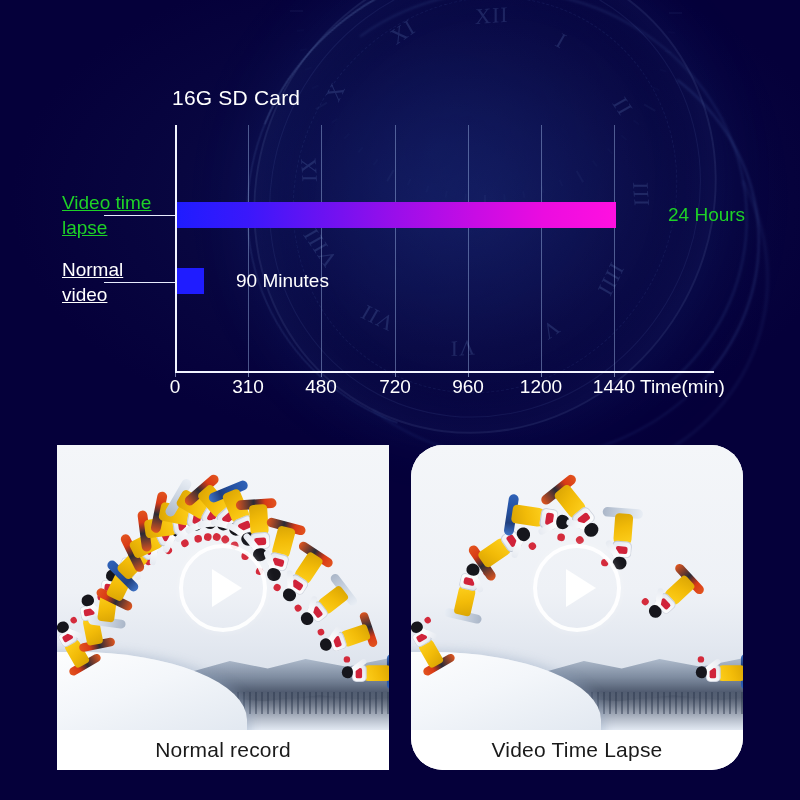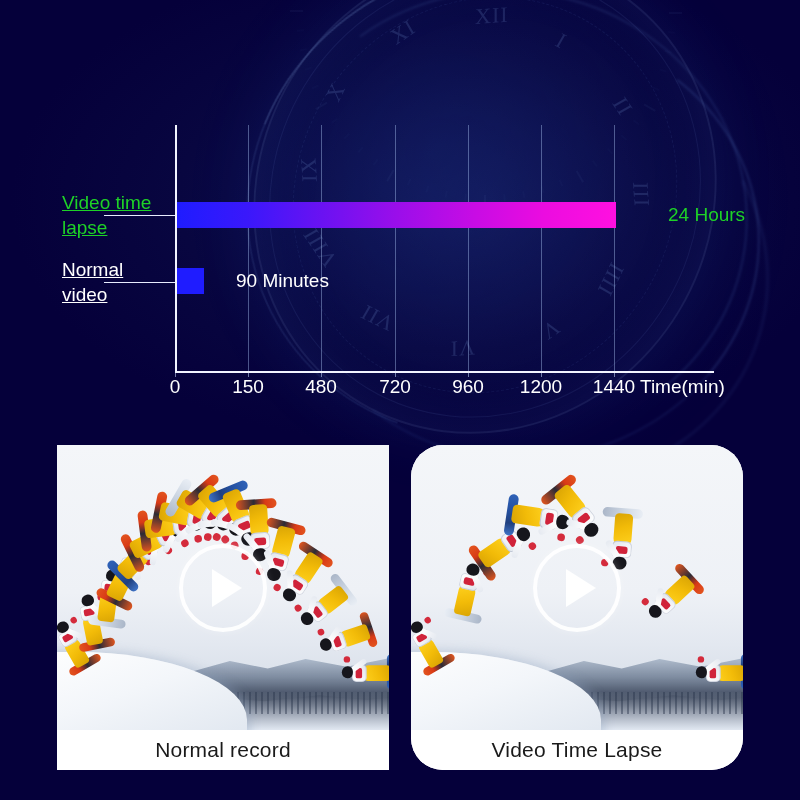--- a/index.html
+++ b/index.html
@@ -365,27 +365,28 @@
         <div class="numeral" style="transform: translate(-10px, -191px) rotate(360deg) skewY(-4deg);">XII</div>
       </div>
     <div class="streak s1"></div>
     <div class="streak s2"></div>
     <div class="streak s3"></div>
     <div class="streak s4"></div>
   </div>
 
   <div id="chart">
 
+    <div class="chart-title">16G SD Card</div>
 
     <div id="gridlines">
         <div class="xtick" style="left: 175px;"></div>
         <div class="xtick-label" style="left: 175px;">0</div>
         <div class="gridline" style="left: 248px;"></div>
         <div class="xtick" style="left: 248px;"></div>
-        <div class="xtick-label" style="left: 248px;">150</div>
+        <div class="xtick-label" style="left: 248px;">310</div>
         <div class="gridline" style="left: 321px;"></div>
         <div class="xtick" style="left: 321px;"></div>
         <div class="xtick-label" style="left: 321px;">480</div>
         <div class="gridline" style="left: 395px;"></div>
         <div class="xtick" style="left: 395px;"></div>
         <div class="xtick-label" style="left: 395px;">720</div>
         <div class="gridline" style="left: 468px;"></div>
         <div class="xtick" style="left: 468px;"></div>
         <div class="xtick-label" style="left: 468px;">960</div>
         <div class="gridline" style="left: 541px;"></div>

